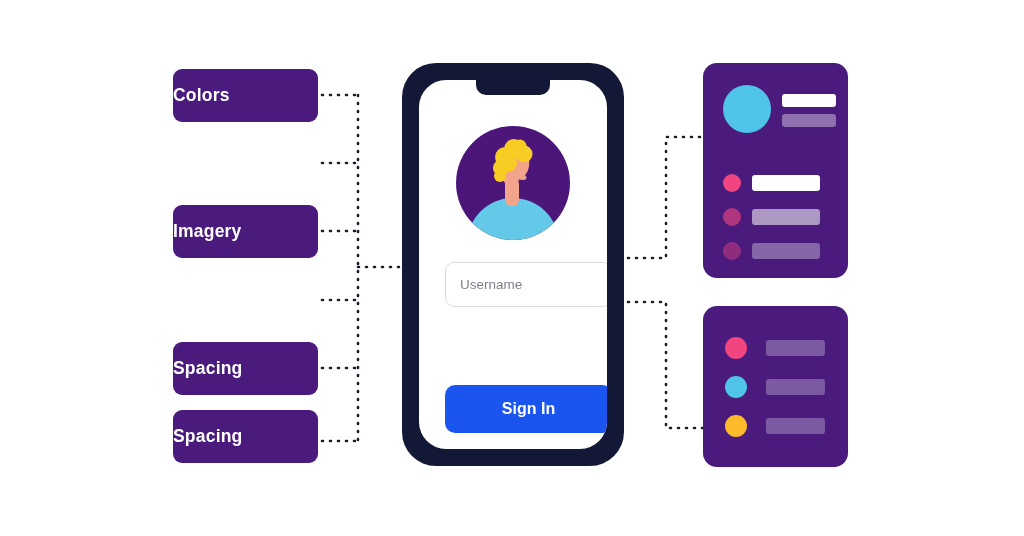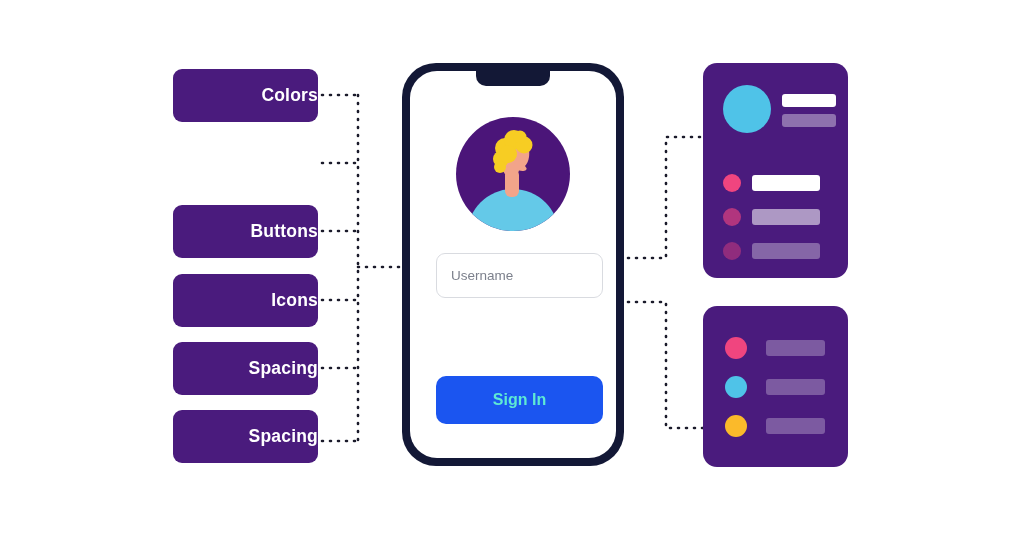--- a/index.html
+++ b/index.html
@@ -30,41 +30,41 @@
   
   .chip {
     position: absolute;
     left: 173px;
     width: 145px;
     height: 53px;
     background: #4A1B7D;
     border-radius: 9px;
     display: flex;
     align-items: center;
-    justify-content: flex-end;
+    justify-content: flex-start;
   }
   .chip-label {
     color: #ffffff;
     font-size: 17.5px;
     font-weight: bold;
     letter-spacing: 0.2px;
     white-space: nowrap;
   }
 
   
   #phone {
     position: absolute;
     left: 402px;
     top: 63px;
     width: 222px;
     height: 403px;
     background: #131836;
     border-radius: 34px;
     box-sizing: border-box;
-    padding: 8px;
+    padding: 17px;
   }
   #phone-screen {
     position: relative;
     width: 100%;
     height: 100%;
     background: #ffffff;
     border-radius: 27px;
     overflow: hidden;
   }
   #phone-notch {
@@ -124,21 +124,21 @@
 
   #signin-button {
     position: absolute;
     left: 26px;
     top: 305px;
     width: 167px;
     height: 48px;
     background: #1B55F0;
     border: none;
     border-radius: 10px;
-    color: #5eead4;
+    color: #ffffff;
     font-size: 16px;
     font-weight: bold;
     font-family: "Liberation Sans", sans-serif;
     cursor: pointer;
     display: flex;
     align-items: center;
     justify-content: center;
   }
 
   
@@ -198,24 +198,21 @@
       <path d="M628 258 L666 258 L666 137 L703 137"></path>
 
       <path d="M628 302 L666 302 L666 428 L703 428"></path>
     </g>
   </svg>
 
   <div class="chip" style="top:69px">
     <span class="chip-label">Colors</span>
   </div>
   <div class="chip" style="top:205px">
-    <span class="chip-label">Buttons</span>
-  </div>
-  <div class="chip" style="top:274px">
-    <span class="chip-label">Icons</span>
+    <span class="chip-label">Imagery</span>
   </div>
   <div class="chip" style="top:342px">
     <span class="chip-label">Spacing</span>
   </div>
   <div class="chip" style="top:410px">
     <span class="chip-label">Spacing</span>
   </div>
 
   <div id="phone">
     <div id="phone-screen">

